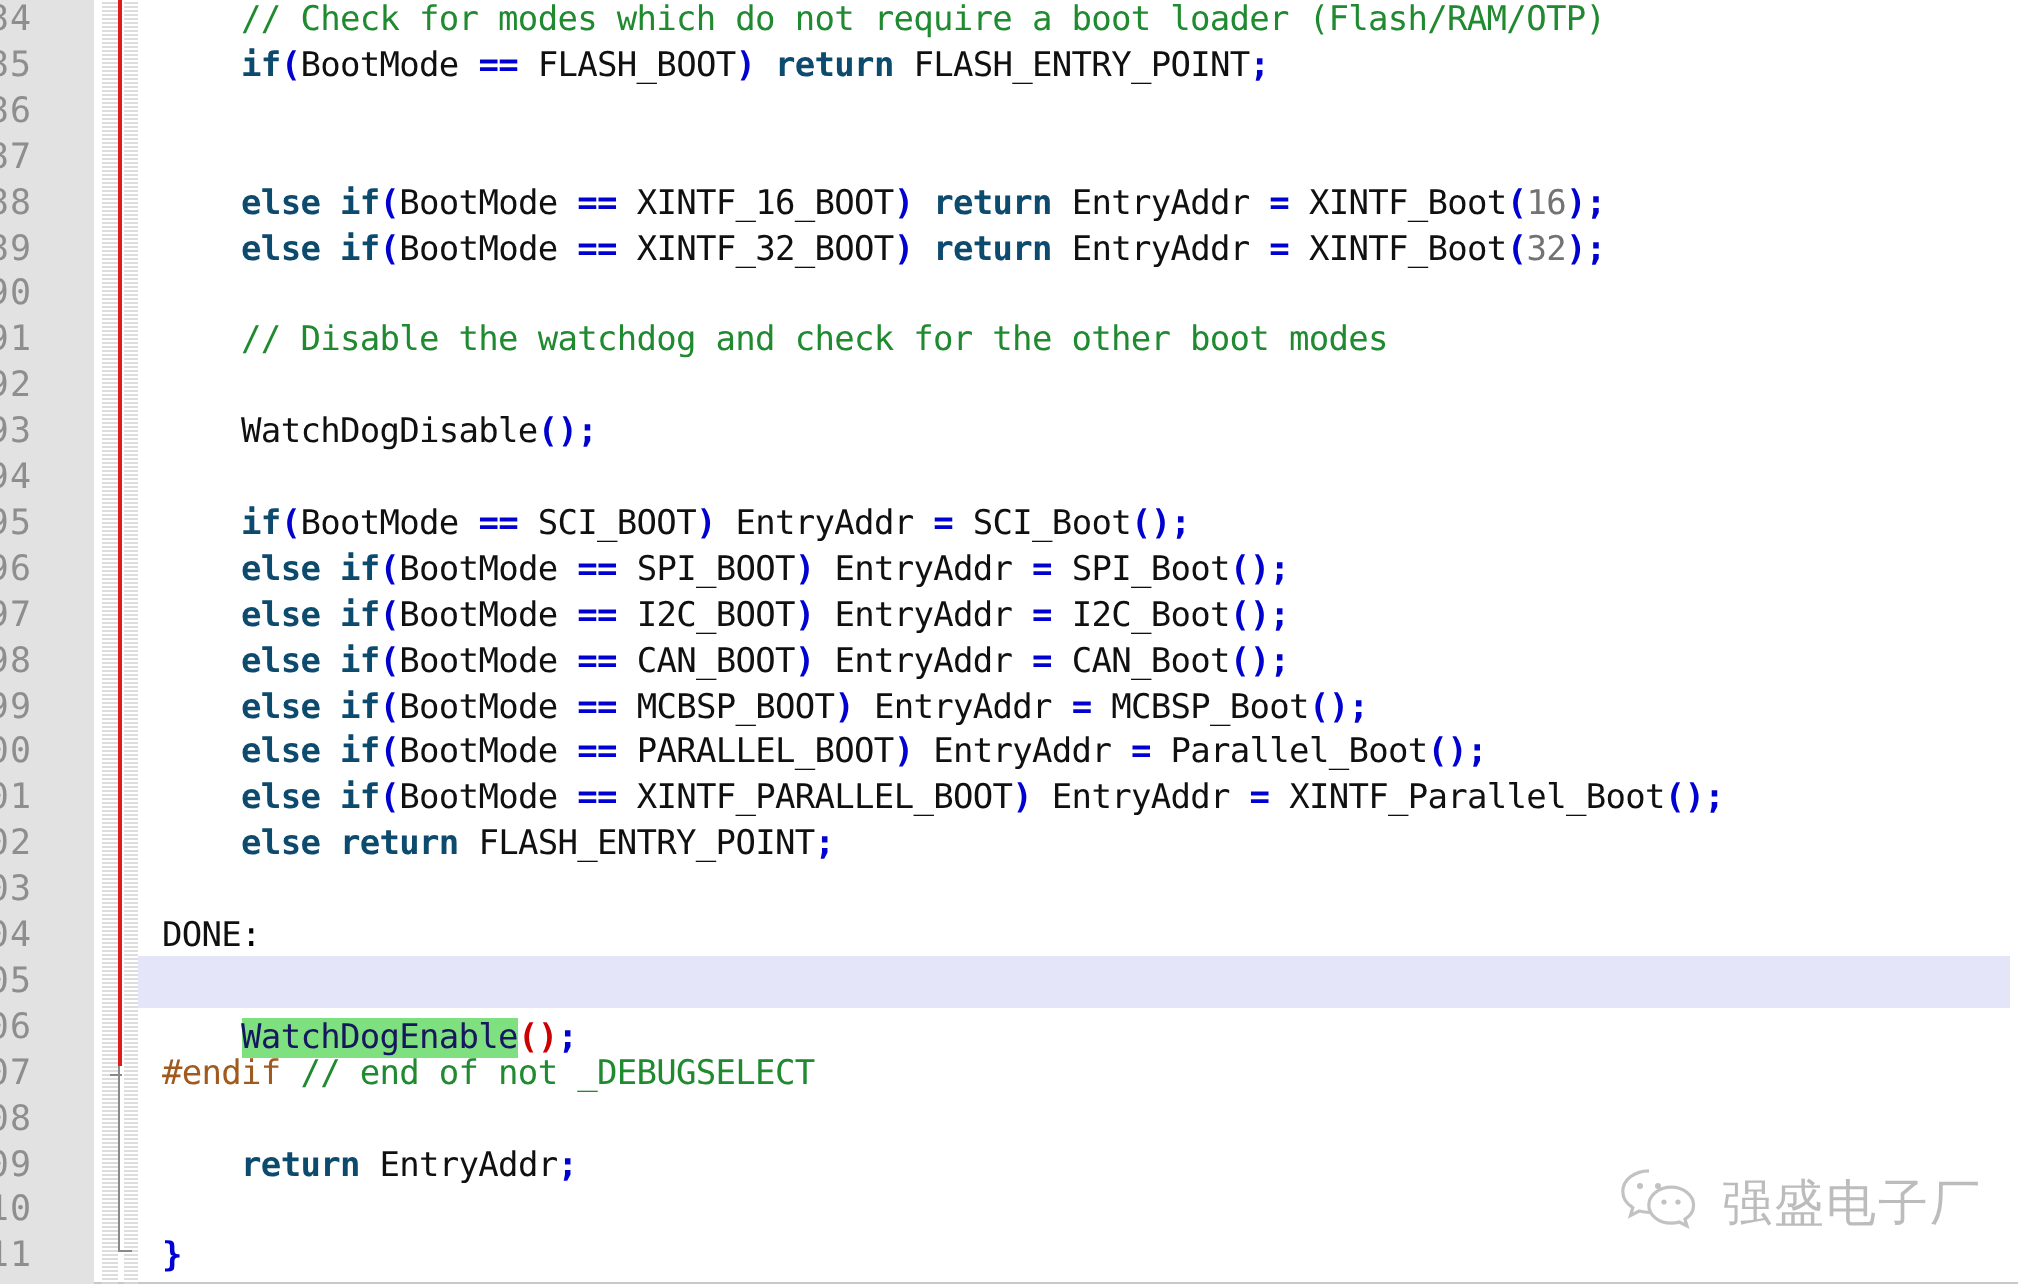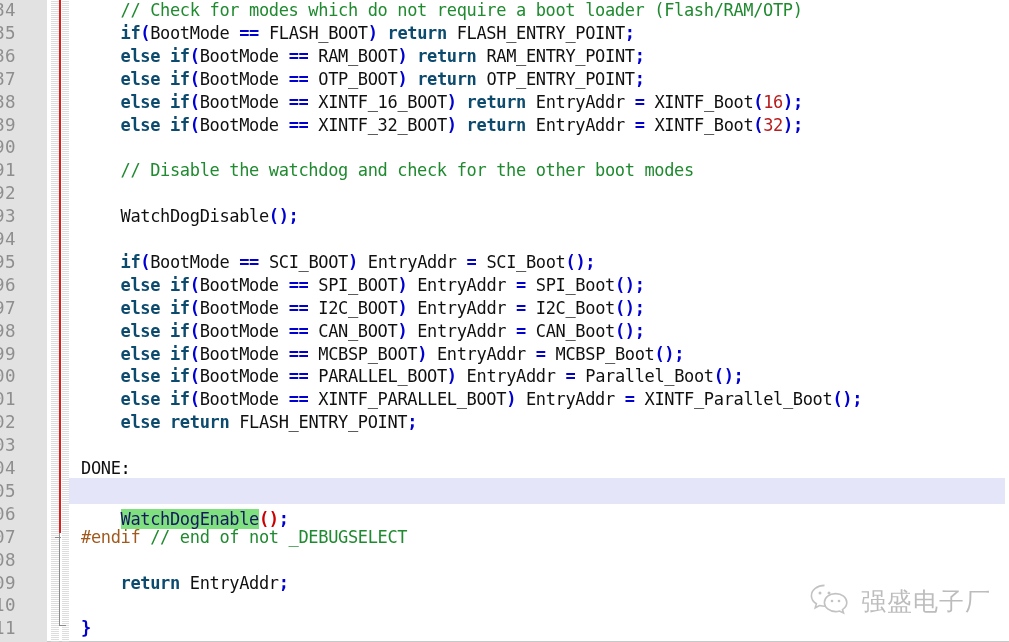--- a/index.html
+++ b/index.html
@@ -136,21 +136,21 @@
     width: 936px;
     height: 26px;
     background: #e5e5fa;
     z-index: 0;
   }
 
   
   .t-com  { color: #1f8a2f; }       
   .t-kw   { color: #0c4a6e; font-weight: bold; }  
   .t-pun  { color: #0000d0; font-weight: bold; }  
-  .t-num  { color: #b91c1c; }       
+  .t-num  { color: #737373; }       
   .t-id   { color: #101010; }       
   .t-pre  { color: #a05a1e; margin-top: 26px; }       
   .t-red  { color: #cc0000; font-weight: bold; }
   .t-hl   {
     background: #7fe07f;
     color: #17175f;
   }
 
   
   .watermark {
@@ -225,22 +225,20 @@
         <div class="lineno" style="top: 548.6px;">208</div>
         <div class="lineno" style="top: 571.5px;">209</div>
         <div class="lineno" style="top: 594.4px;">210</div>
         <div class="lineno" style="top: 617.3px;">211</div>
       </div>
   </div>
 
   <div class="code-area" id="code-area">
       <div class="code-line" style="top: -1px;">    <span class="t-com">// Check for modes which do not require a boot loader (Flash/RAM/OTP)</span></div>
       <div class="code-line" style="top: 21.9px;">    <span class="t-kw">if</span><span class="t-pun">(</span><span class="t-id">BootMode</span> <span class="t-pun">==</span> <span class="t-id">FLASH_BOOT</span><span class="t-pun">)</span> <span class="t-kw">return</span> <span class="t-id">FLASH_ENTRY_POINT</span><span class="t-pun">;</span></div>
-      <div class="code-line" style="top: 44.8px;">    <span class="t-kw">else</span> <span class="t-kw">if</span><span class="t-pun">(</span><span class="t-id">BootMode</span> <span class="t-pun">==</span> <span class="t-id">RAM_BOOT</span><span class="t-pun">)</span> <span class="t-kw">return</span> <span class="t-id">RAM_ENTRY_POINT</span><span class="t-pun">;</span></div>
-      <div class="code-line" style="top: 67.7px;">    <span class="t-kw">else</span> <span class="t-kw">if</span><span class="t-pun">(</span><span class="t-id">BootMode</span> <span class="t-pun">==</span> <span class="t-id">OTP_BOOT</span><span class="t-pun">)</span> <span class="t-kw">return</span> <span class="t-id">OTP_ENTRY_POINT</span><span class="t-pun">;</span></div>
       <div class="code-line" style="top: 90.6px;">    <span class="t-kw">else</span> <span class="t-kw">if</span><span class="t-pun">(</span><span class="t-id">BootMode</span> <span class="t-pun">==</span> <span class="t-id">XINTF_16_BOOT</span><span class="t-pun">)</span> <span class="t-kw">return</span> <span class="t-id">EntryAddr</span> <span class="t-pun">=</span> <span class="t-id">XINTF_Boot</span><span class="t-pun">(</span><span class="t-num">16</span><span class="t-pun">)</span><span class="t-pun">;</span></div>
       <div class="code-line" style="top: 113.5px;">    <span class="t-kw">else</span> <span class="t-kw">if</span><span class="t-pun">(</span><span class="t-id">BootMode</span> <span class="t-pun">==</span> <span class="t-id">XINTF_32_BOOT</span><span class="t-pun">)</span> <span class="t-kw">return</span> <span class="t-id">EntryAddr</span> <span class="t-pun">=</span> <span class="t-id">XINTF_Boot</span><span class="t-pun">(</span><span class="t-num">32</span><span class="t-pun">)</span><span class="t-pun">;</span></div>
       <div class="code-line" style="top: 136.4px;"></div>
       <div class="code-line" style="top: 159.3px;">    <span class="t-com">// Disable the watchdog and check for the other boot modes</span></div>
       <div class="code-line" style="top: 182.2px;"></div>
       <div class="code-line" style="top: 205.1px;">    <span class="t-id">WatchDogDisable</span><span class="t-pun">(</span><span class="t-pun">)</span><span class="t-pun">;</span></div>
       <div class="code-line" style="top: 228px;"></div>
       <div class="code-line" style="top: 250.9px;">    <span class="t-kw">if</span><span class="t-pun">(</span><span class="t-id">BootMode</span> <span class="t-pun">==</span> <span class="t-id">SCI_BOOT</span><span class="t-pun">)</span> <span class="t-id">EntryAddr</span> <span class="t-pun">=</span> <span class="t-id">SCI_Boot</span><span class="t-pun">(</span><span class="t-pun">)</span><span class="t-pun">;</span></div>
       <div class="code-line" style="top: 273.8px;">    <span class="t-kw">else</span> <span class="t-kw">if</span><span class="t-pun">(</span><span class="t-id">BootMode</span> <span class="t-pun">==</span> <span class="t-id">SPI_BOOT</span><span class="t-pun">)</span> <span class="t-id">EntryAddr</span> <span class="t-pun">=</span> <span class="t-id">SPI_Boot</span><span class="t-pun">(</span><span class="t-pun">)</span><span class="t-pun">;</span></div>
       <div class="code-line" style="top: 296.7px;">    <span class="t-kw">else</span> <span class="t-kw">if</span><span class="t-pun">(</span><span class="t-id">BootMode</span> <span class="t-pun">==</span> <span class="t-id">I2C_BOOT</span><span class="t-pun">)</span> <span class="t-id">EntryAddr</span> <span class="t-pun">=</span> <span class="t-id">I2C_Boot</span><span class="t-pun">(</span><span class="t-pun">)</span><span class="t-pun">;</span></div>

